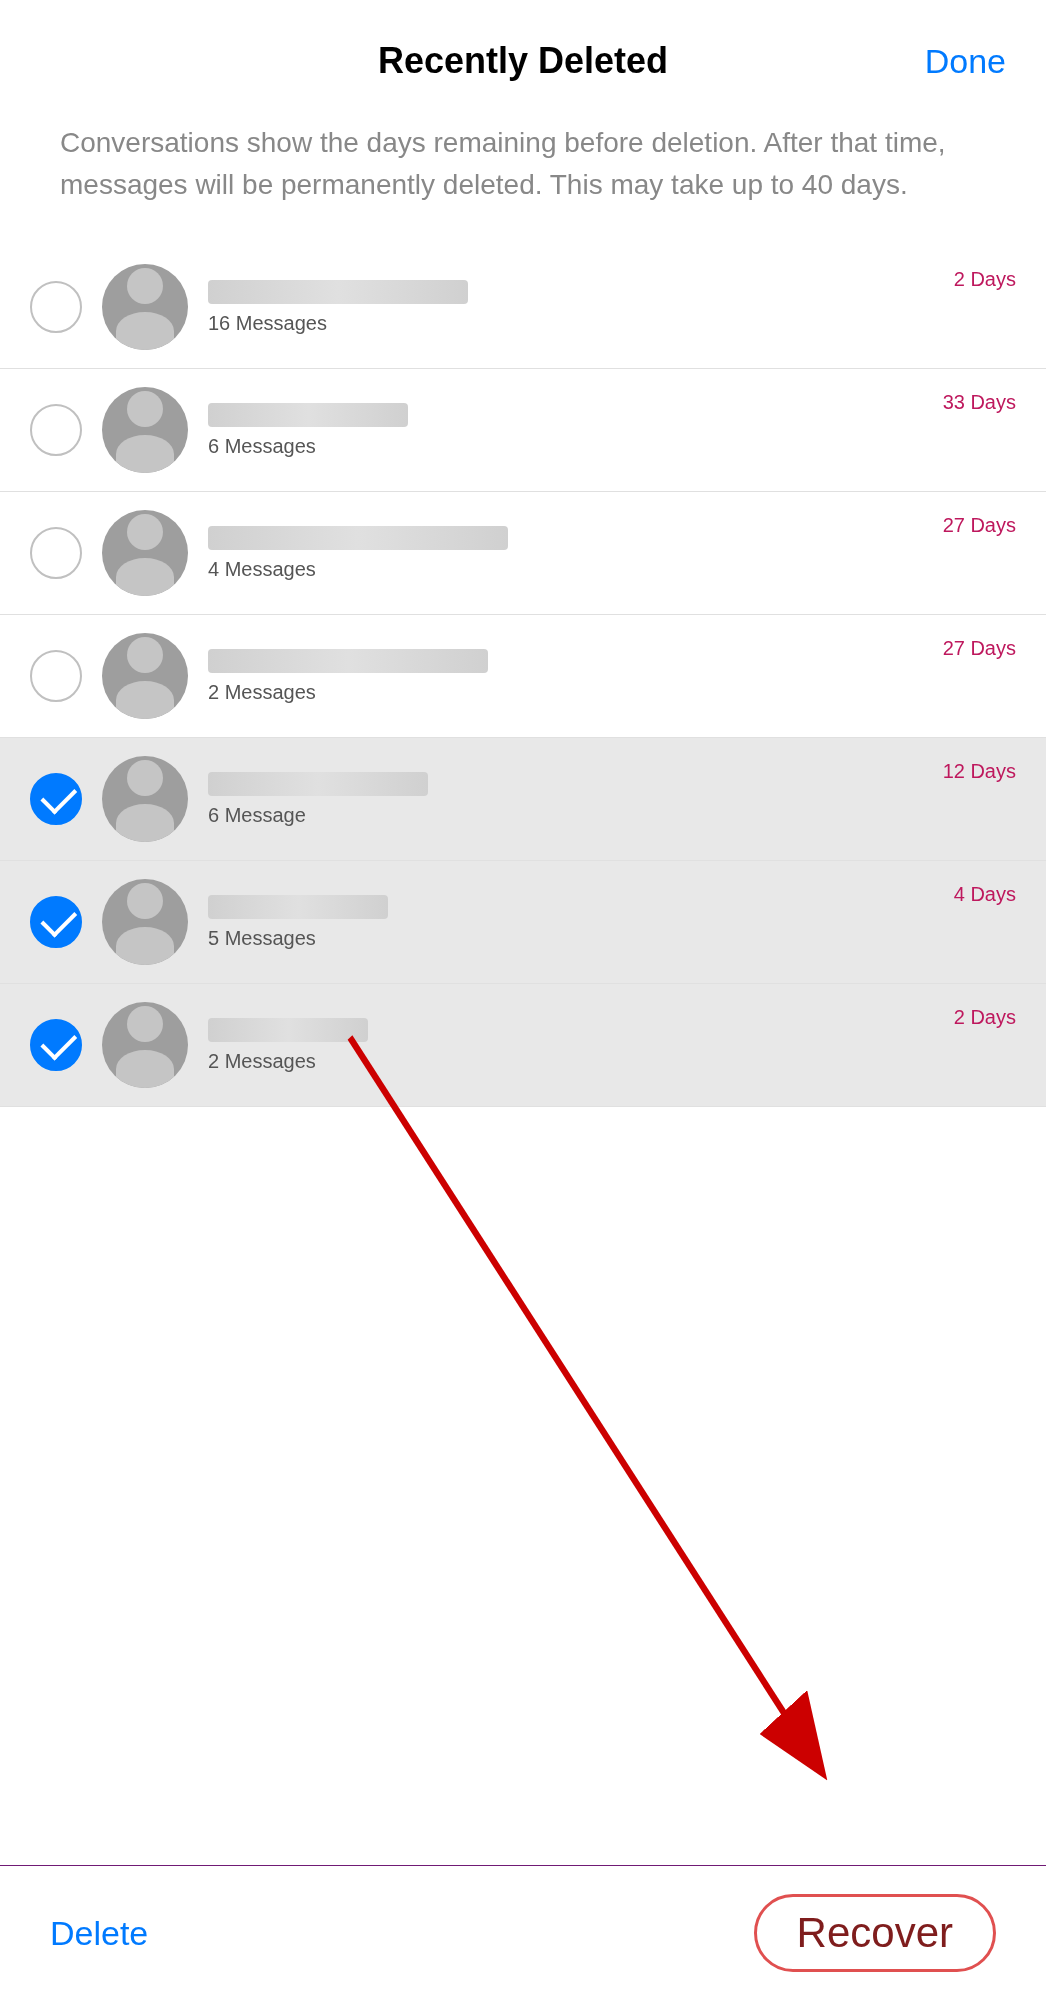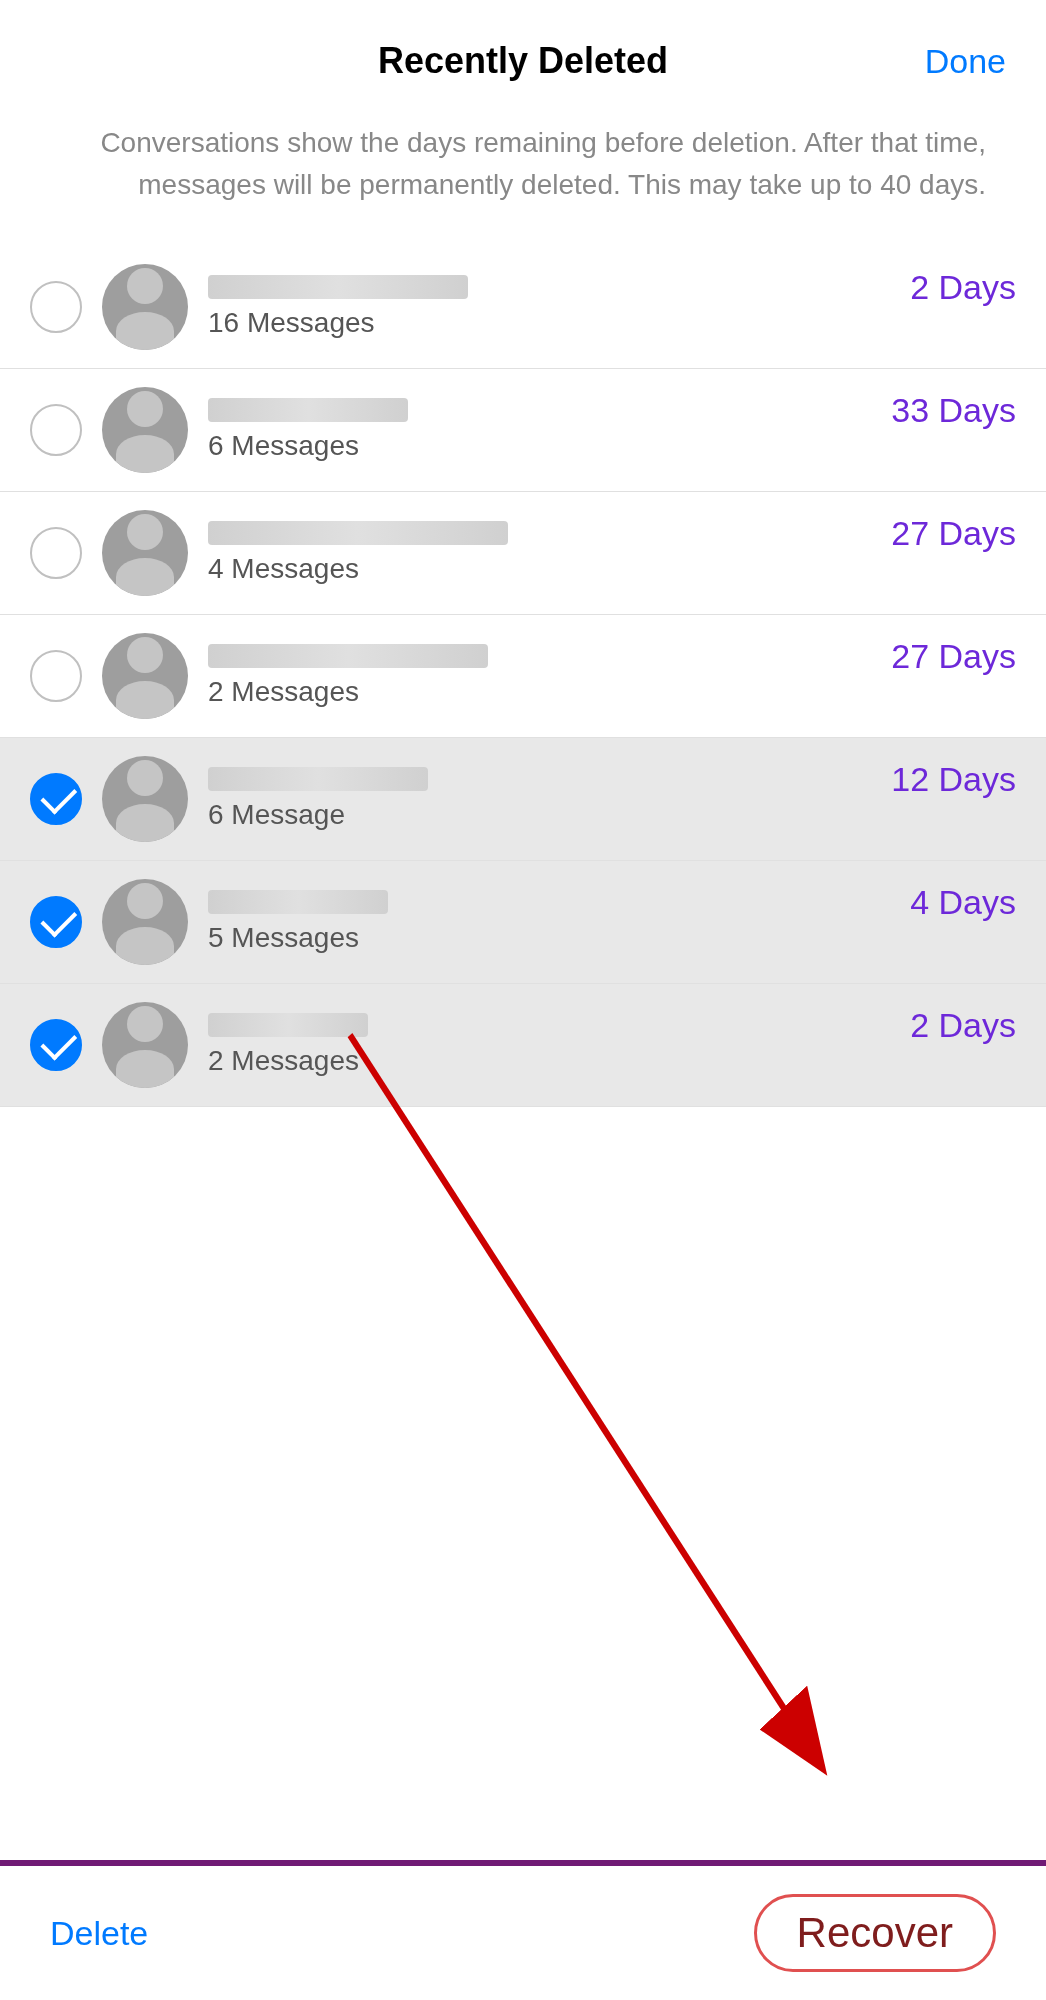--- a/index.html
+++ b/index.html
@@ -48,21 +48,21 @@
       color: #007AFF;
       font-weight: 400;
       cursor: pointer;
       background: none;
       border: none;
       text-align: right;
     }
 
     
     .description {
-      text-align: right;
+      text-align: left;
       padding: 20px 60px 40px 60px;
       font-size: 28px;
       color: #888;
       line-height: 1.5;
     }
 
     
     .conversation-list {
       flex: 1;
       overflow: hidden;
@@ -151,45 +151,45 @@
     }
 
     .item-name-blur {
       height: 24px;
       background: linear-gradient(90deg, #d0d0d0, #e0e0e0, #d0d0d0);
       border-radius: 4px;
       width: 260px;
     }
 
     .item-messages {
-      font-size: 28px;
+      font-size: 20px;
       color: #555;
     }
 
     .item-days {
-      font-size: 34px;
-      color: #6d28d9;
+      font-size: 20px;
+      color: #be185d;
       margin-left: auto;
       flex-shrink: 0;
       align-self: flex-start;
       padding-top: 4px;
     }
 
     .list-wrapper {
       position: relative;
       flex: 1;
     }
 
     
     .bottom-toolbar {
       display: flex;
       align-items: center;
       justify-content: space-between;
       padding: 28px 50px;
-      border-top: 6px solid #701a75;
+      border-top: 1px solid #701a75;
       background: #fff;
     }
 
     .toolbar-delete {
       font-size: 34px;
       color: #007AFF;
       cursor: pointer;
       background: none;
       border: none;
     }

